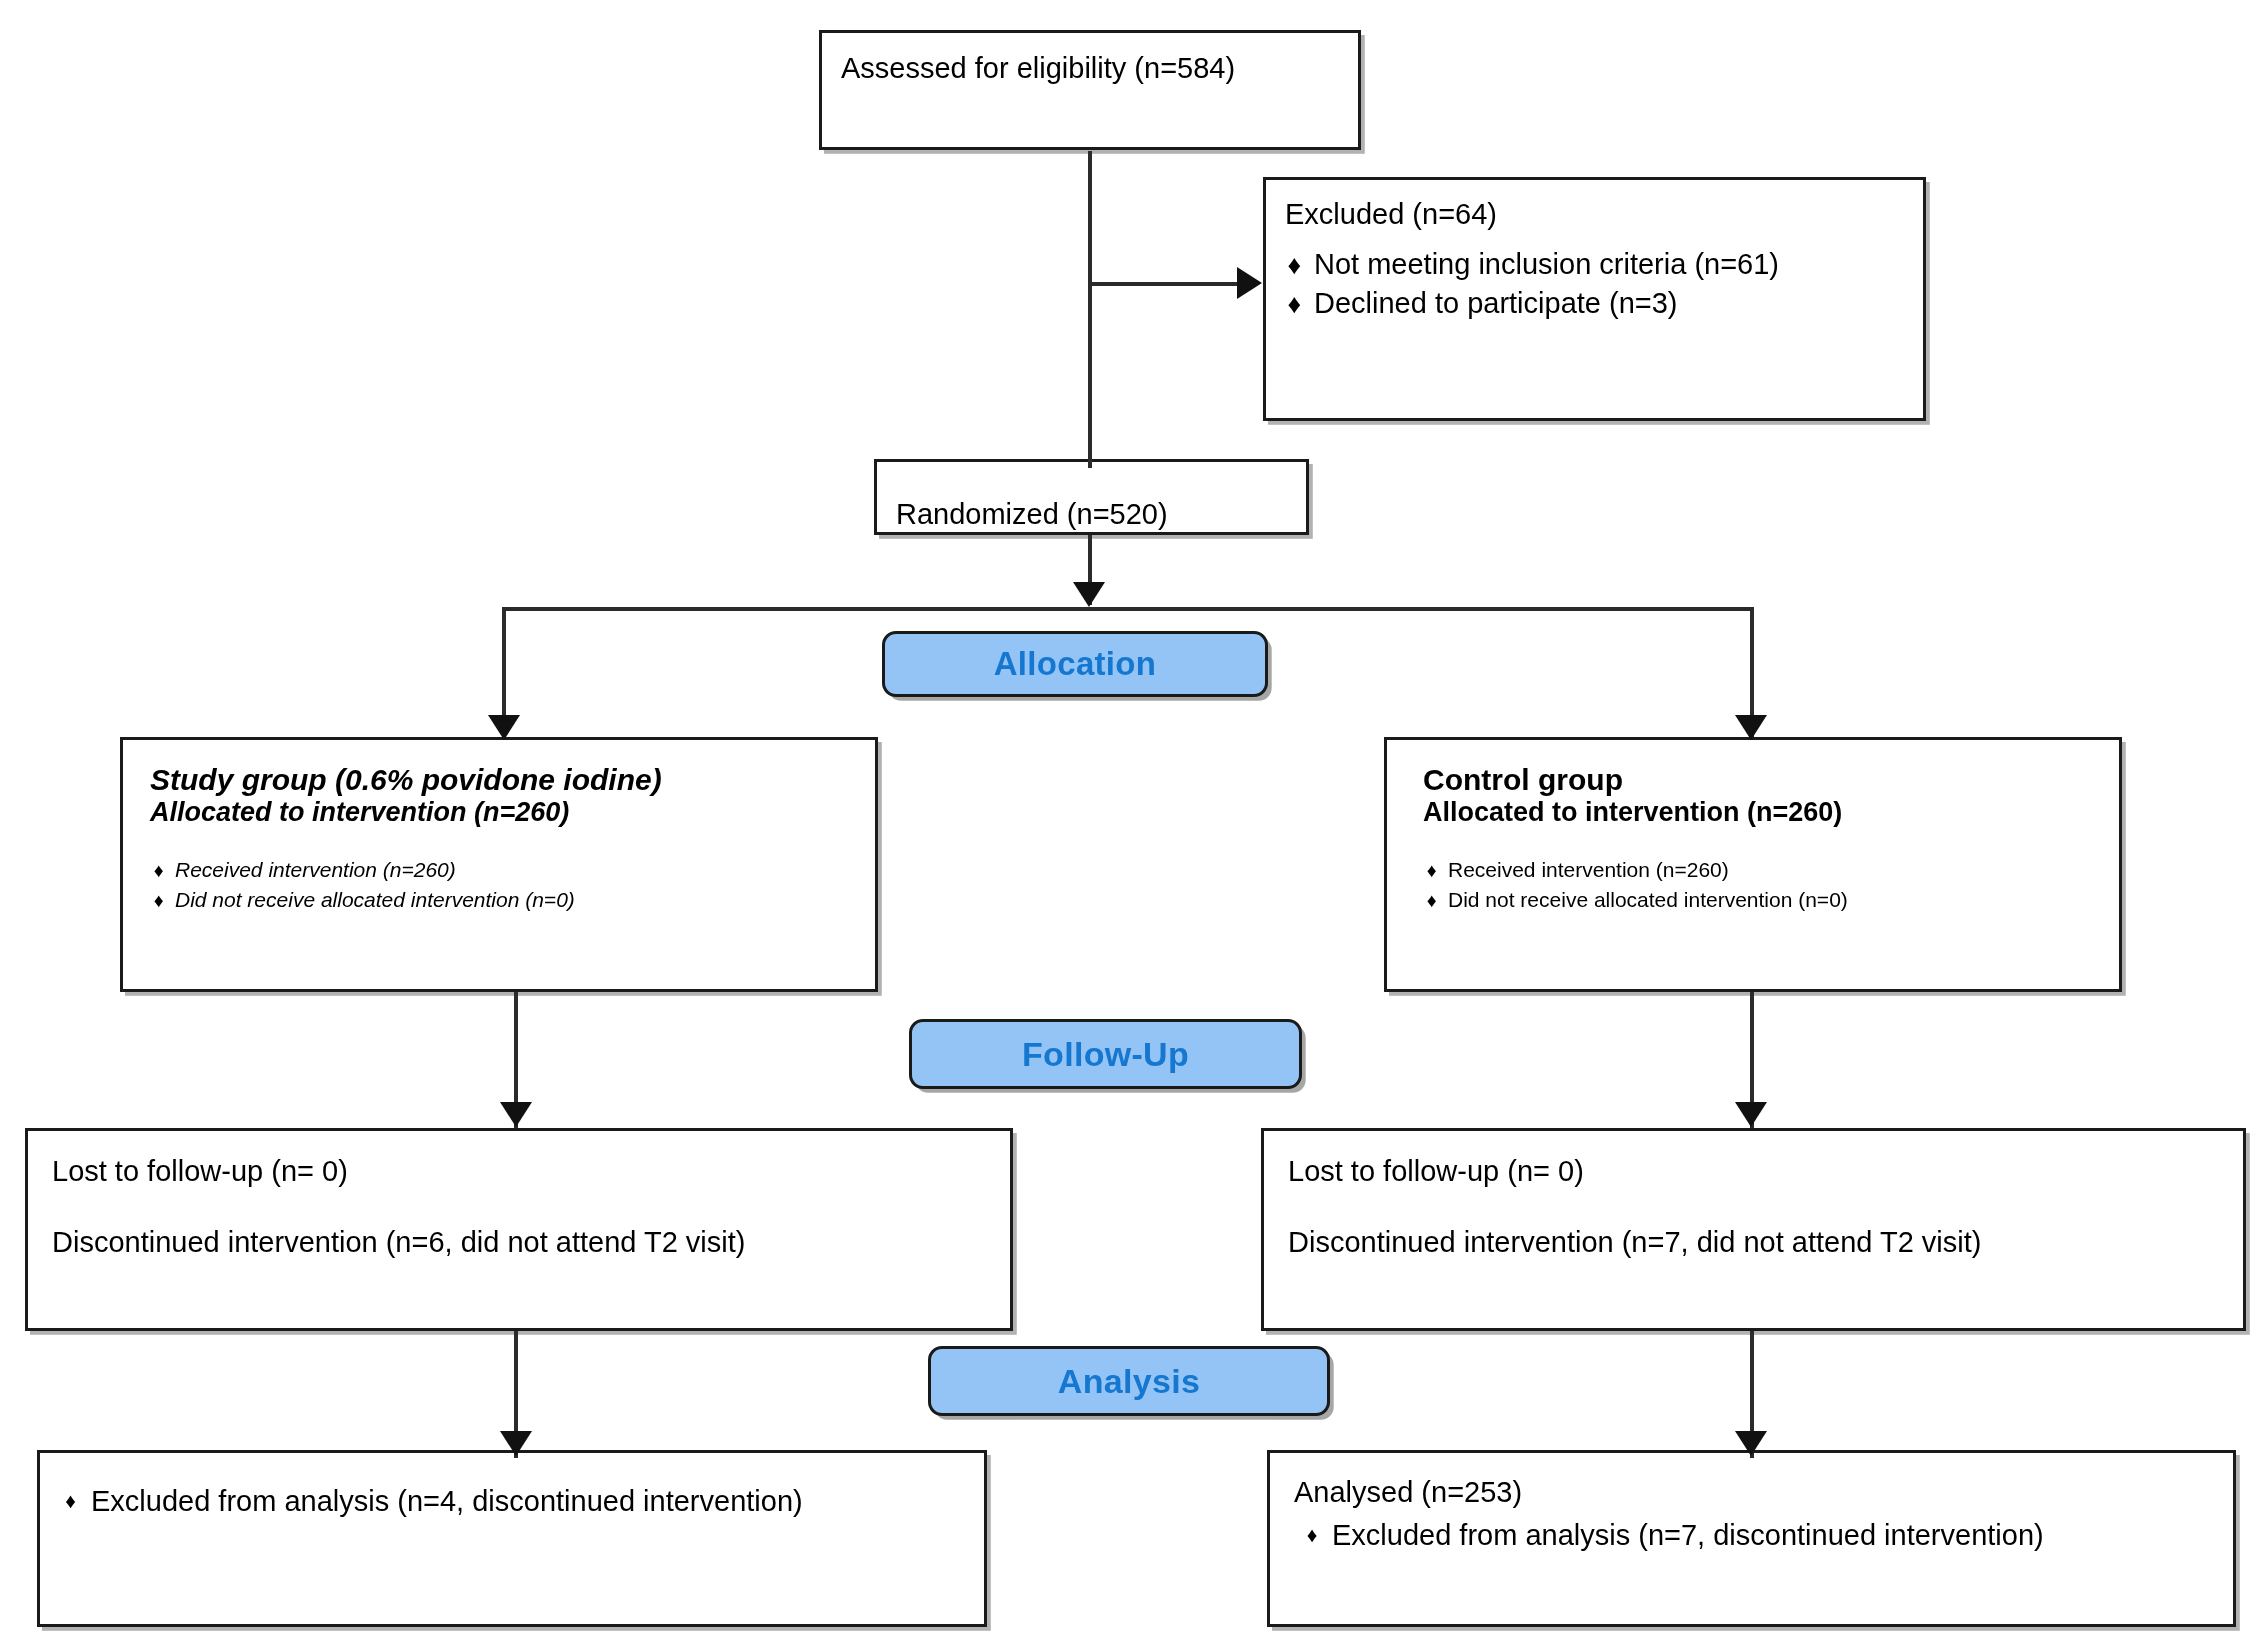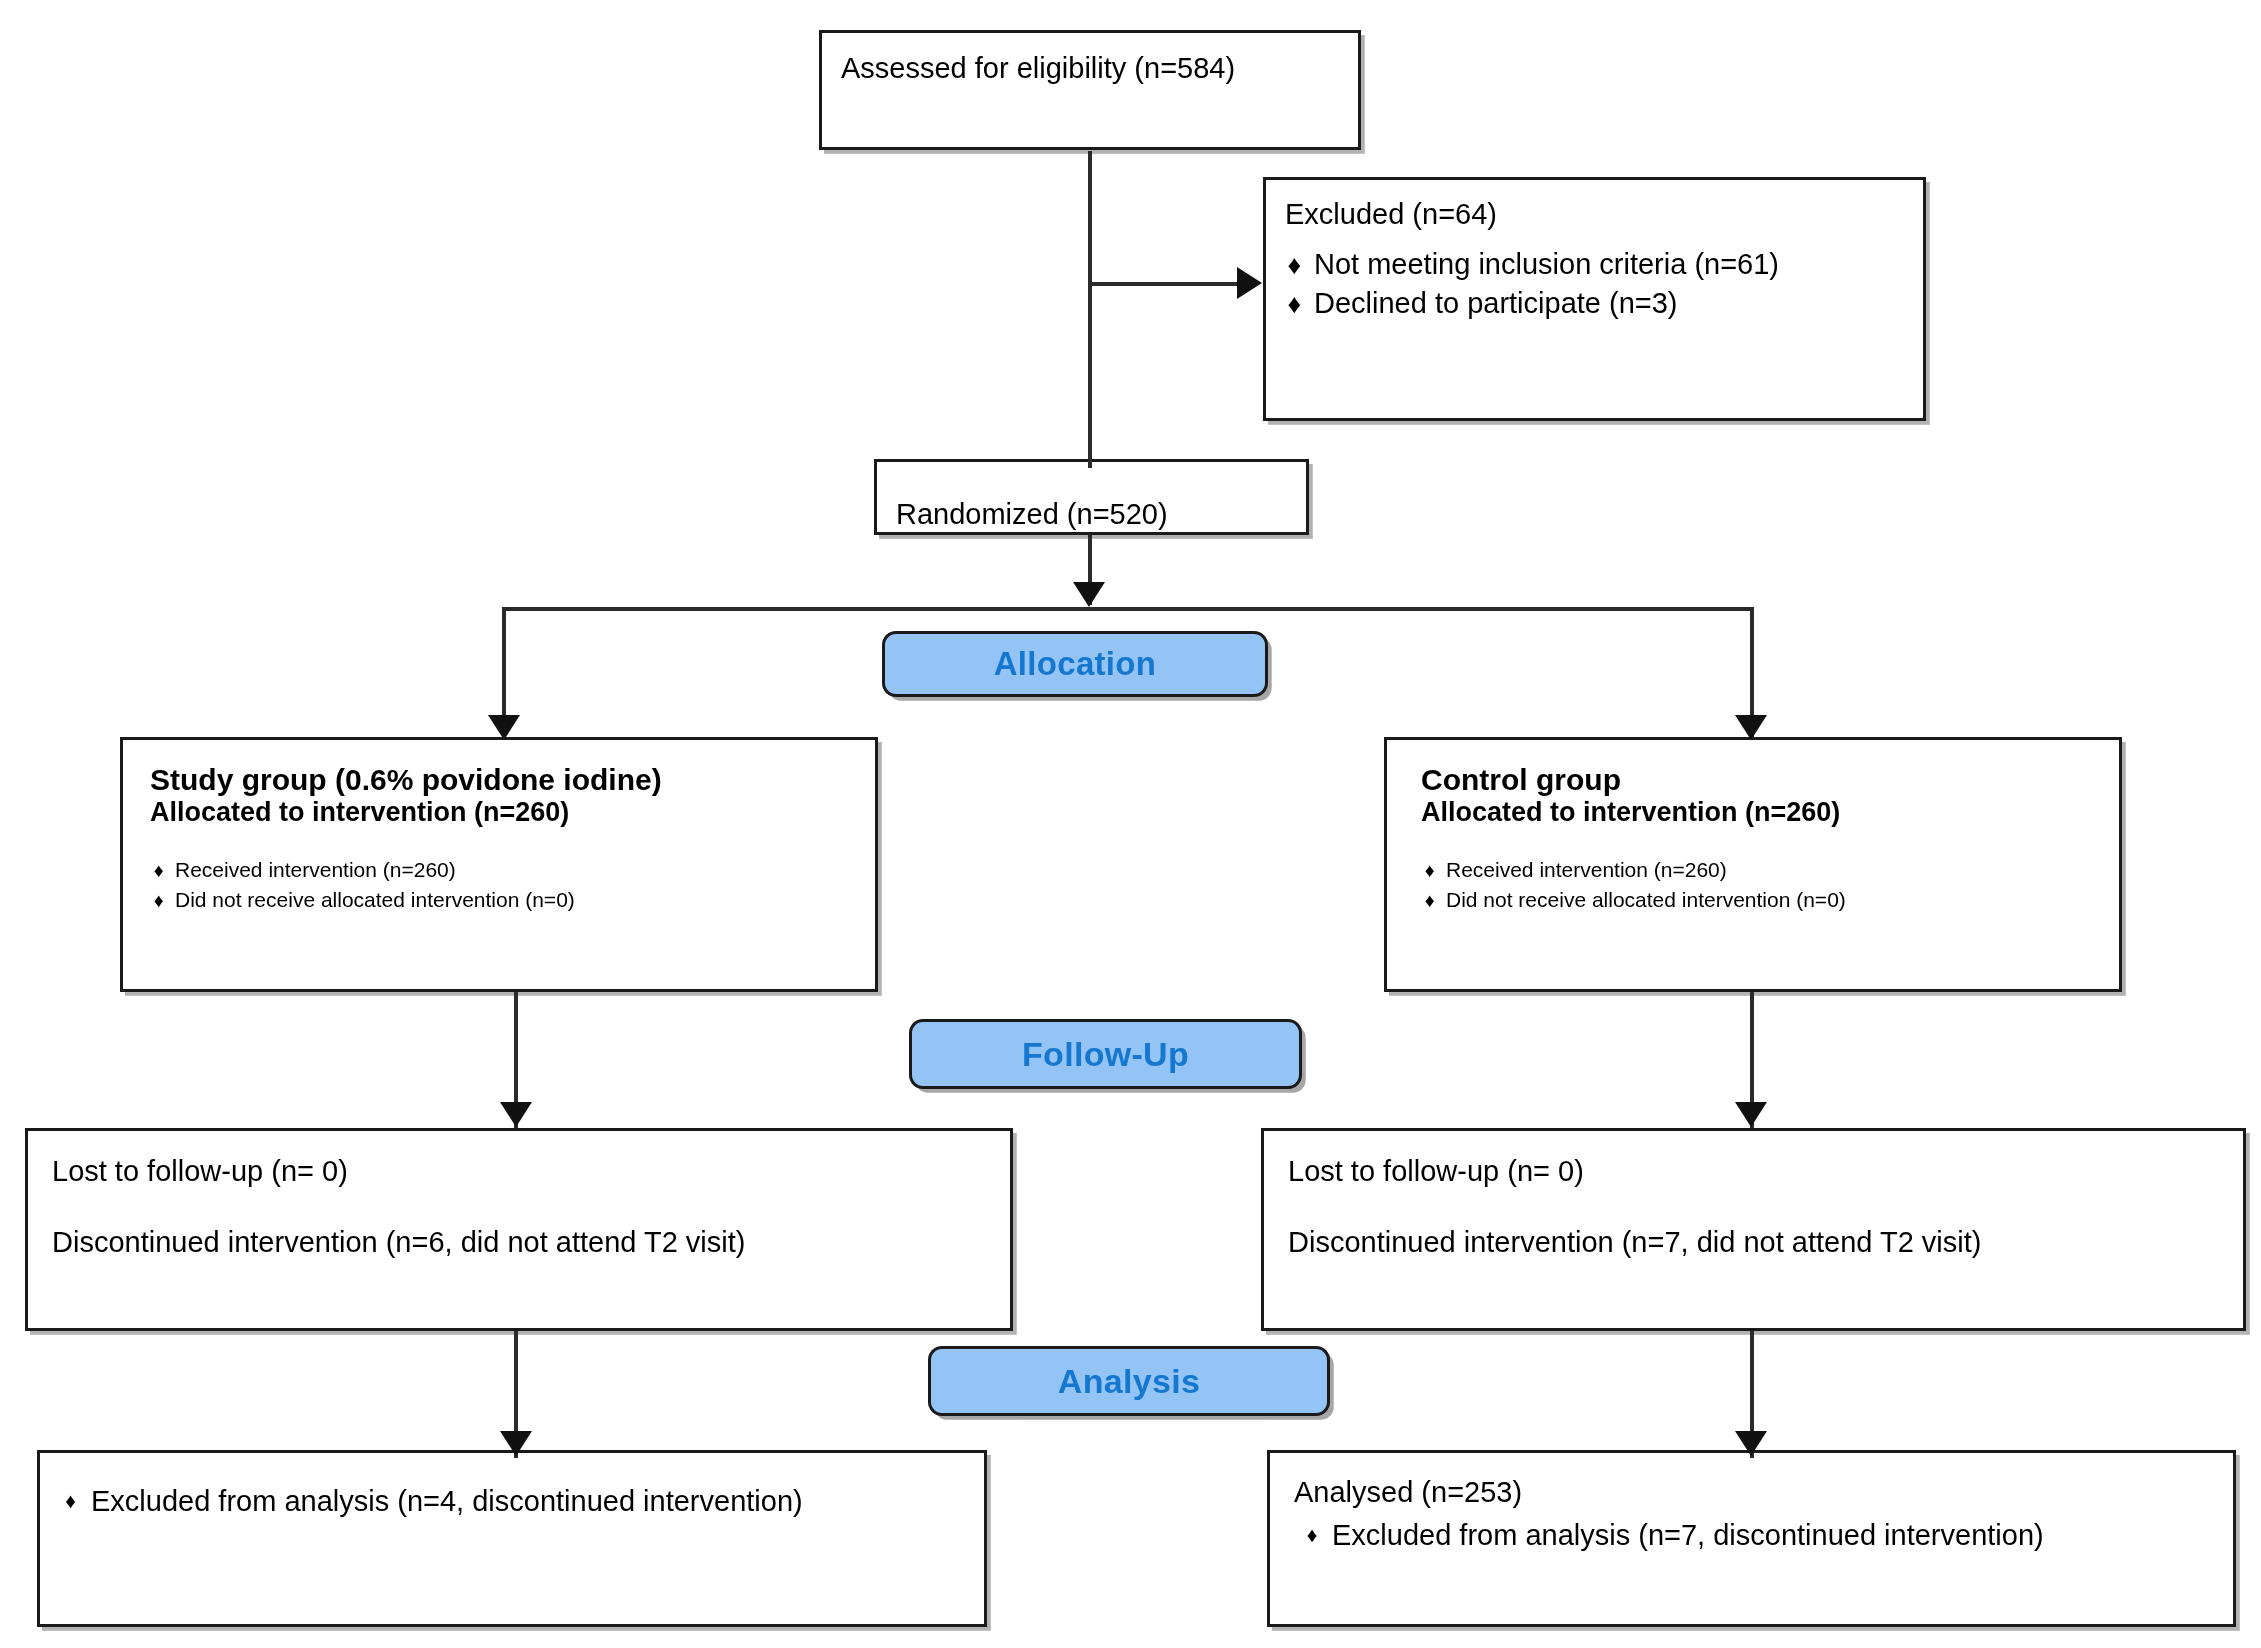--- a/index.html
+++ b/index.html
@@ -174,40 +174,40 @@
   <div class="vline" style="left:502px; top:607px; height:130px;"></div>
   <div class="arrow-down" style="left:488px; top:715px;"></div>
 
   <div class="vline" style="left:1750px; top:607px; height:130px;"></div>
   <div class="arrow-down" style="left:1735px; top:715px;"></div>
 
   <div class="stage" style="left:882px; top:631px; width:386px; height:66px; font-size:33px;">
     <span>Allocation</span>
   </div>
 
-  <div class="box" style="left:120px; top:737px; width:758px; height:255px;">
+  <div class="box" style="left:120px; top:737px; width:758px; height:255px;font-style:italic;">
     <div class="pad" style="padding:23px 27px;">
       <div class="t-bold">Study group (0.6% povidone iodine)</div>
       <div class="t-mid" style="font-weight:bold;">Allocated to intervention (n=260)</div>
       <div class="gap-md"></div>
       <ul class="blist t-small">
         <li>
           <span class="dia">♦</span>
           <span>Received intervention (n=260)</span>
         </li>
         <li>
           <span class="dia">♦</span>
           <span>Did not receive allocated intervention (n=0)</span>
         </li>
       </ul>
     </div>
   </div>
 
   <div class="box" style="left:1384px; top:737px; width:738px; height:255px;">
-    <div class="pad" style="padding:23px 27px;margin-left:7px;">
+    <div class="pad" style="padding:23px 36px;">
       <div class="t-bold">Control group</div>
       <div class="t-mid" style="font-weight:bold;">Allocated to intervention (n=260)</div>
       <div class="gap-md"></div>
       <ul class="blist t-small">
         <li>
           <span class="dia">♦</span>
           <span>Received intervention (n=260)</span>
         </li>
         <li>
           <span class="dia">♦</span>

